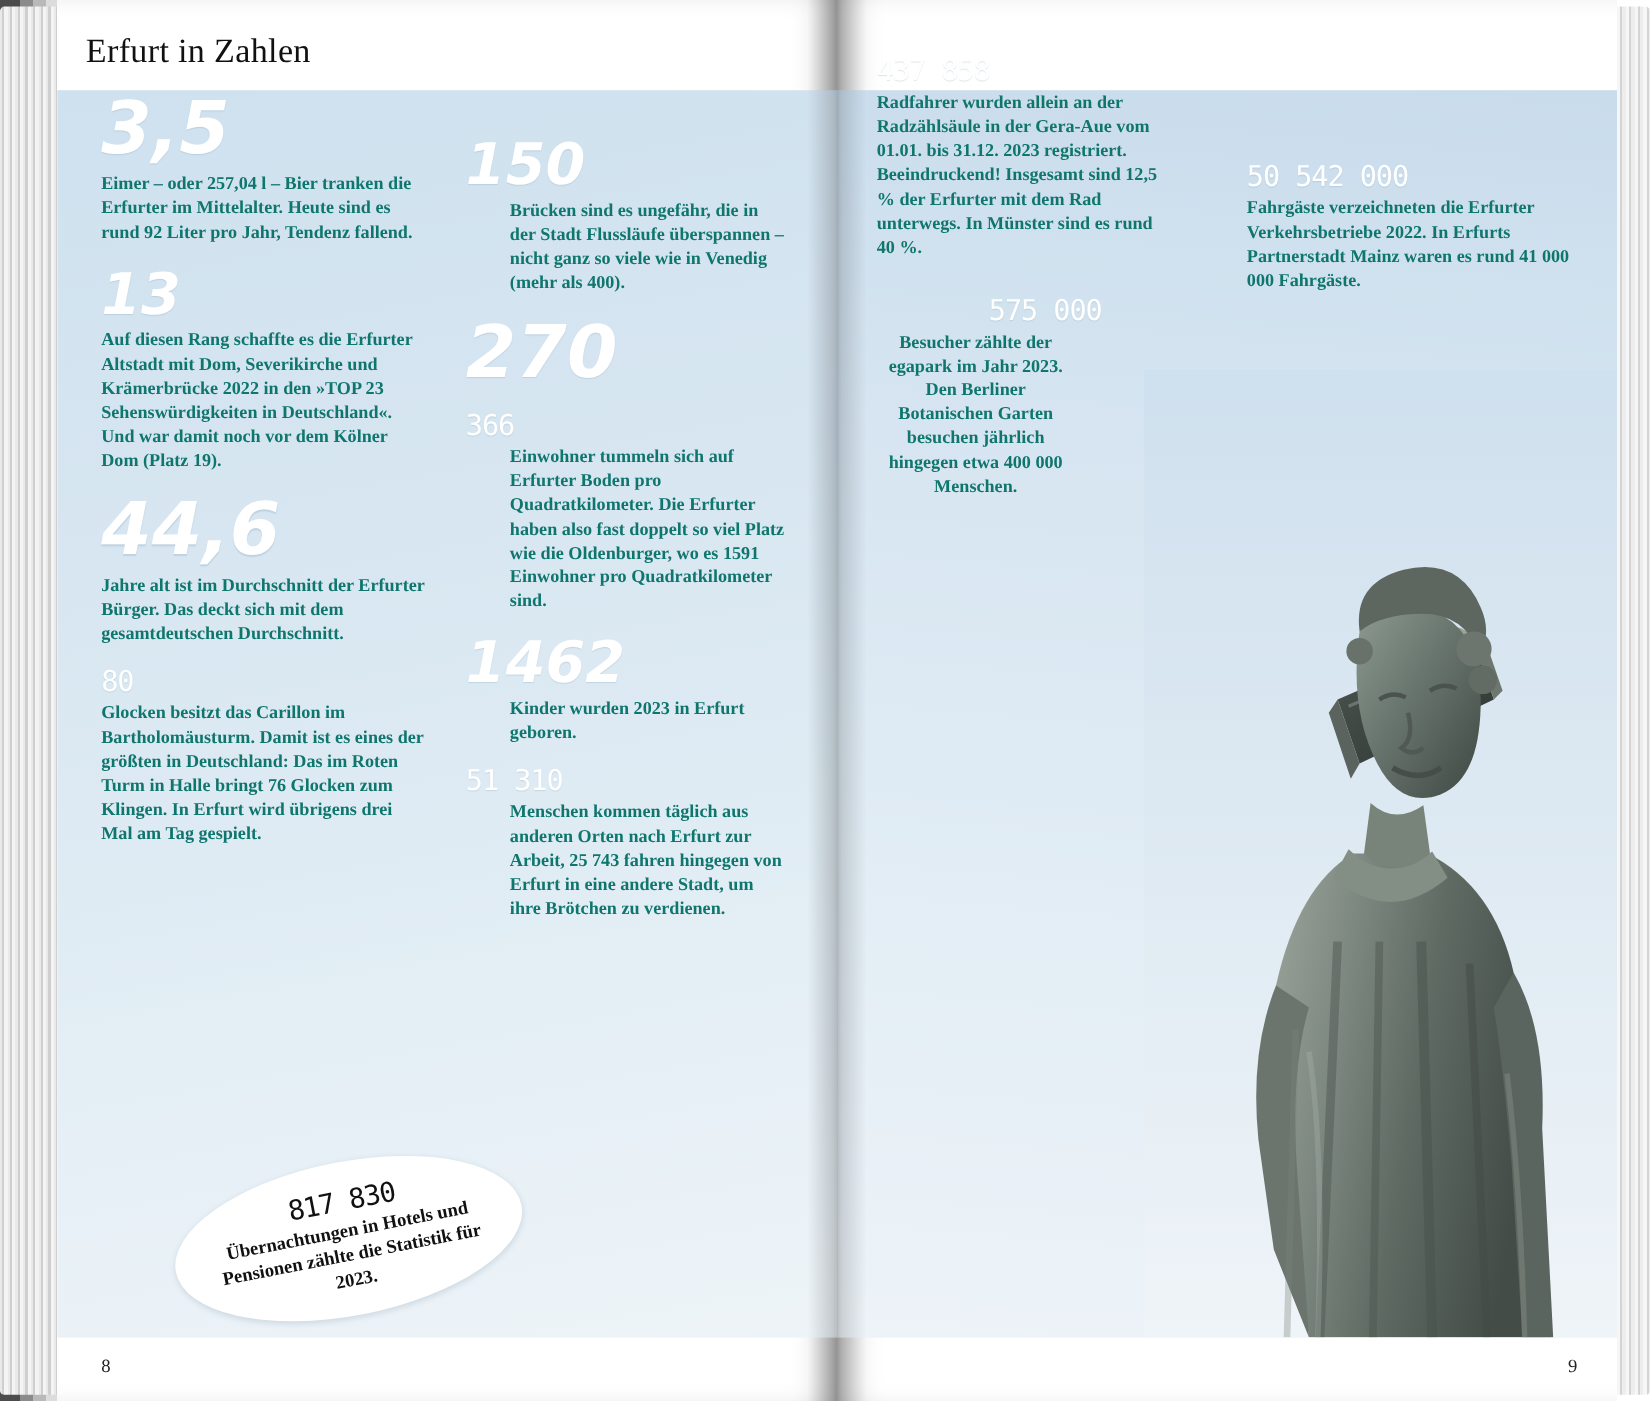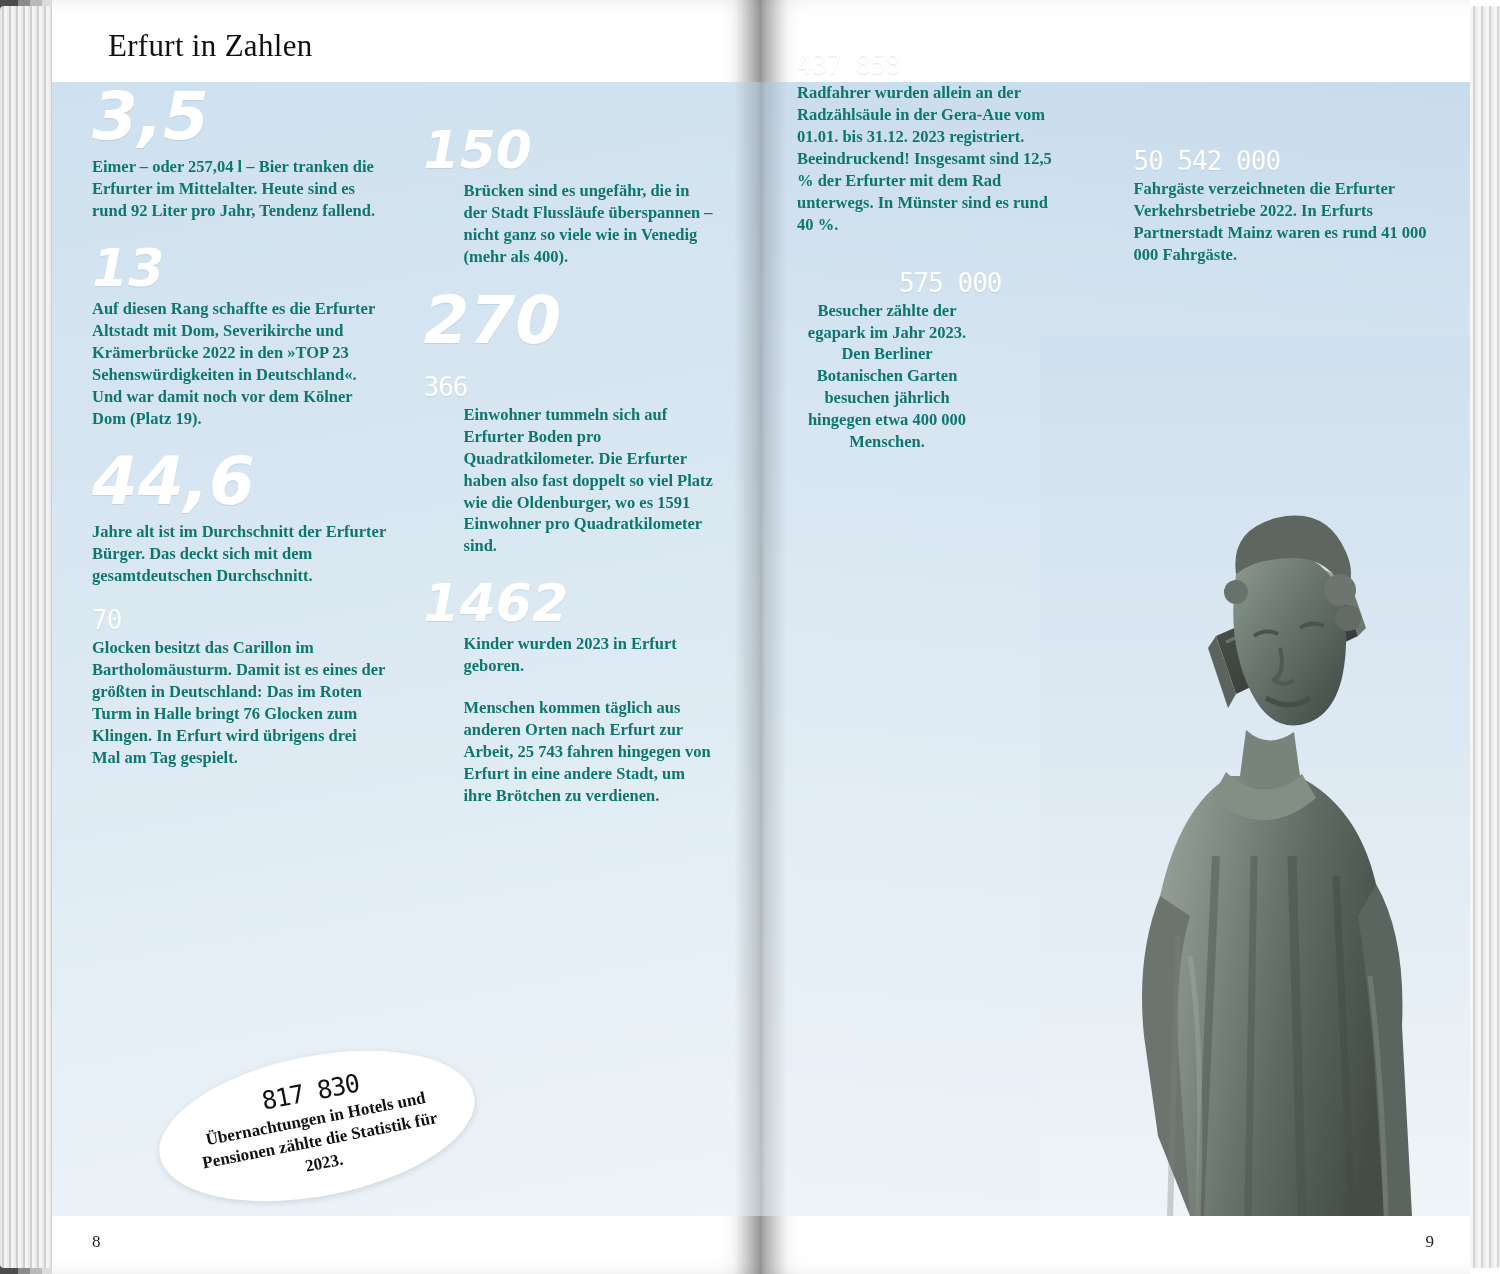--- a/index.html
+++ b/index.html
@@ -38,21 +38,21 @@
     position: relative;
     width: 50%;
     background: #ffffff;
     overflow: hidden;
   }
   .page.left  { box-shadow: inset -26px 0 34px -22px rgba(0,0,0,0.45); }
   .page.right { box-shadow: inset 26px 0 34px -22px rgba(0,0,0,0.40); }
 
   
   .header {
-    position: absolute; top: 28px; left: 56px;
+    position: absolute; top: 28px; left: 26px;
     font-size: 31px; letter-spacing: 0.3px;
     color: #111; font-family: "Liberation Serif", serif;
   }
   
   .panel {
     position: absolute; left: 0; right: 0; top: 82px; bottom: 58px;
     background: linear-gradient(170deg,#cfe1ef 0%,#d7e6f1 35%,#e3eef5 70%,#eef4f8 100%);
   }
   .page.right .panel {
     background: linear-gradient(185deg,#c9dcec 0%,#d6e5f1 30%,#e2edf5 65%,#edf3f8 100%);
@@ -163,21 +163,21 @@
             <div class="num mid">13</div>
             <div class="body">Auf diesen Rang schaffte es die Erfurter Altstadt mit Dom, Severikirche und Krämerbrücke 2022 in den »TOP 23 Sehenswürdigkeiten in Deutschland«. Und war damit noch vor dem Kölner Dom (Platz 19).</div>
           </div>
 
           <div class="fact">
             <div class="num big">44,6</div>
             <div class="body">Jahre alt ist im Durchschnitt der Erfurter Bürger. Das deckt sich mit dem gesamtdeutschen Durchschnitt.</div>
           </div>
 
           <div class="fact">
-            <div class="num small">70</div>
+            <div class="num small">80</div>
             <div class="body">Glocken besitzt das Carillon im Bartholomäusturm. Damit ist es eines der größten in Deutschland: Das im Roten Turm in Halle bringt 76 Glocken zum Klingen. In Erfurt wird übrigens drei Mal am Tag gespielt.</div>
           </div>
         </div>
 
         <div class="col">
 
           <div class="fact" style="margin-top:40px;">
             <div class="num mid">150</div>
             <div class="body narrow">Brücken sind es ungefähr, die in der Stadt Flussläufe überspannen – nicht ganz so viele wie in Venedig (mehr als 400).</div>
           </div>
@@ -190,20 +190,21 @@
             <div class="num small">366</div>
             <div class="body narrow">Einwohner tummeln sich auf Erfurter Boden pro Quadratkilometer. Die Erfurter haben also fast doppelt so viel Platz wie die Oldenburger, wo es 1591 Einwohner pro Quadratkilometer sind.</div>
           </div>
 
           <div class="fact">
             <div class="num mid">1462</div>
             <div class="body narrow">Kinder wurden 2023 in Erfurt geboren.</div>
           </div>
 
           <div class="fact">
+            <div class="num small">51 310</div>
             <div class="body narrow">Menschen kommen täglich aus anderen Orten nach Erfurt zur Arbeit, 25 743 fahren hingegen von Erfurt in eine andere Stadt, um ihre Brötchen zu verdienen.</div>
           </div>
         </div>
       </div>
 
       <div class="sticker">
         <div class="snum">817 830</div>
         <div class="stxt">Übernachtungen in Hotels und Pensionen zählte die Statistik für 2023.</div>
       </div>
 

